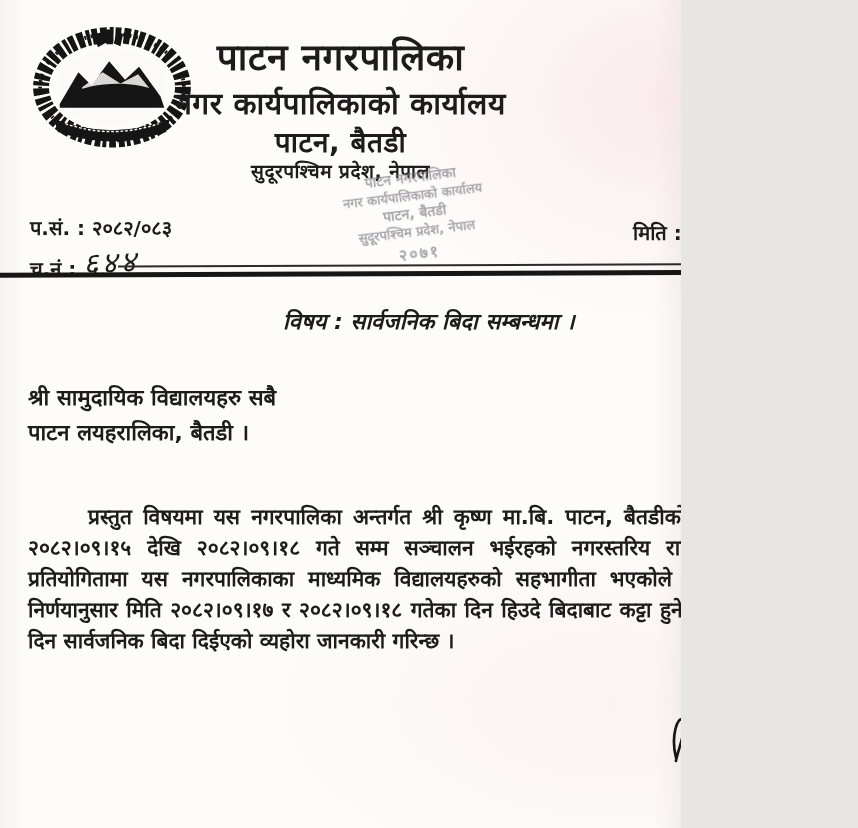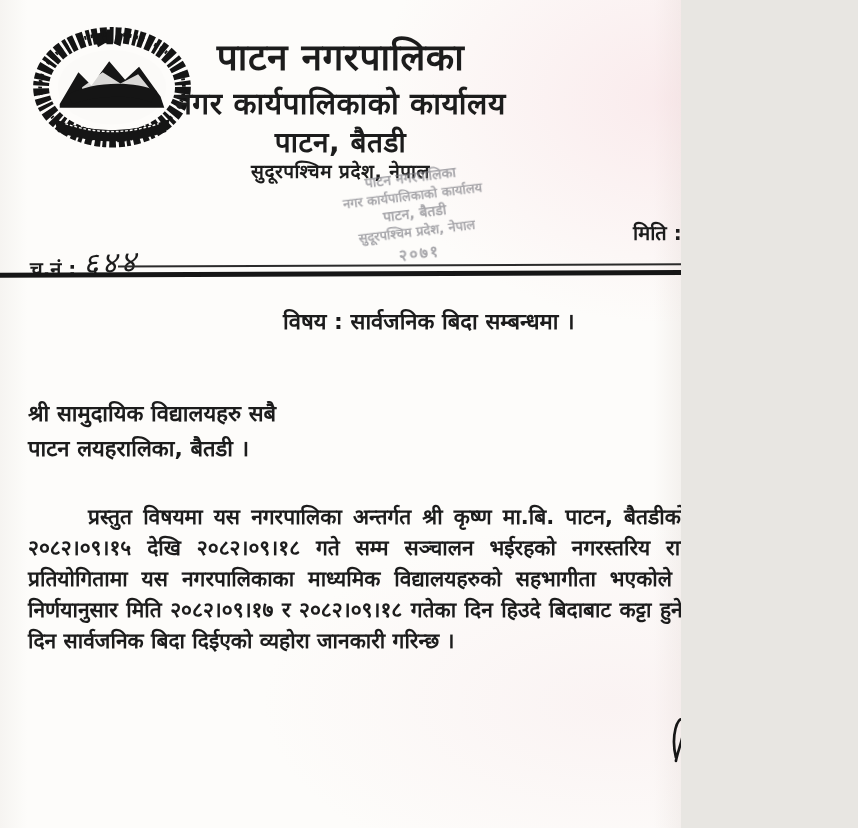--- a/index.html
+++ b/index.html
@@ -68,24 +68,24 @@
     left: 118px; top: 264px; width: 738px; height: 2px;
     background: #2b2b2b; transform: rotate(-0.25deg);
   }
   .rule-thick {
     left: -4px; top: 271px; width: 866px; height: 5px;
     background: #161616; transform: rotate(-0.25deg);
     border-radius: 2px;
   }
 
   
-  .subject { left: 283px; top: 305px; font-size: 22px; font-weight: bold; }
+  .subject { left: 283px; top: 305px; font-size: 22px; font-weight: bold; font-style: italic; }
 
   
-  .addr { left: 28px; font-size: 22px; font-weight: bold; margin-top: 16px; }
+  .addr { left: 28px; font-size: 22px; font-weight: bold; }
   .addr1 { top: 381px; }
   .addr2 { top: 416px; }
 
   
   .body-para {
     left: 28px; top: 474px; width: 806px;
     font-size: 21px; font-weight: bold;
     line-height: 31px;
     text-align: justify;
     text-indent: 60px;
@@ -126,20 +126,24 @@
   <div class="abs hdr-title hdr-line4">सुदूरपश्चिम प्रदेश, नेपाल</div>
 
   <div class="abs stamp">
     <div class="s1">पाटन नगरपालिका</div>
     <div class="s2">नगर कार्यपालिकाको कार्यालय</div>
     <div class="s3">पाटन, बैतडी</div>
     <div class="s4">सुदूरपश्चिम प्रदेश, नेपाल</div>
     <div class="s5">२०७१</div>
   </div>
 
+  <div class="abs ref-row ref-no">
+    <span>प.सं. :</span>
+    <span>२०८२/०८३</span>
+  </div>
   <div class="abs ref-row disp-no">
     <span>च.नं :</span>
     <span class="disp-val">६४४</span>
   </div>
   <div class="abs ref-row date-row">
     <span>मिति :</span>
     <span>२०८२/०९/१६</span>
   </div>
 
   <div class="abs rule-thin"></div>

